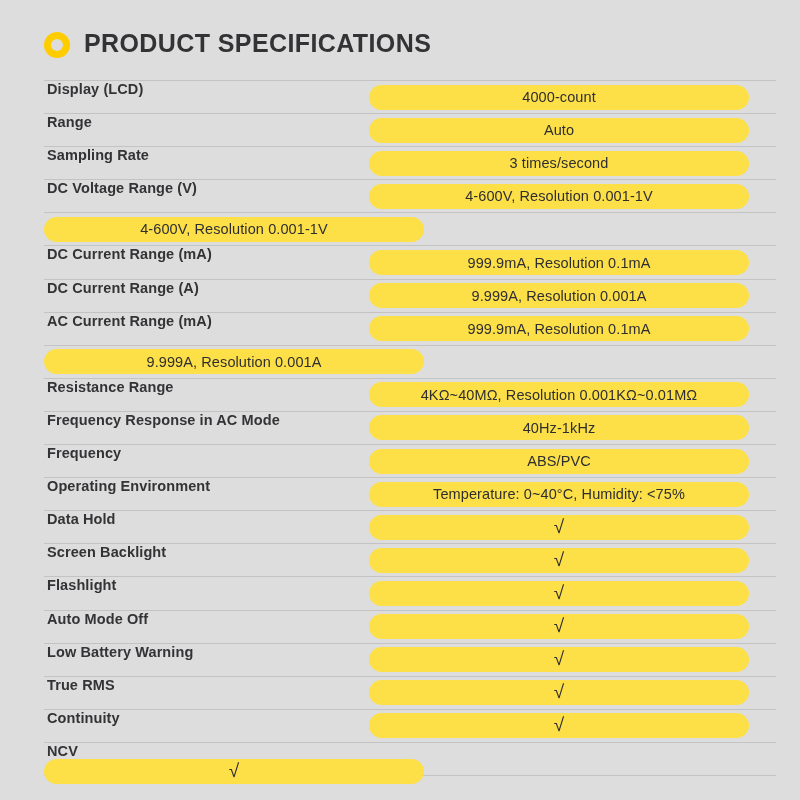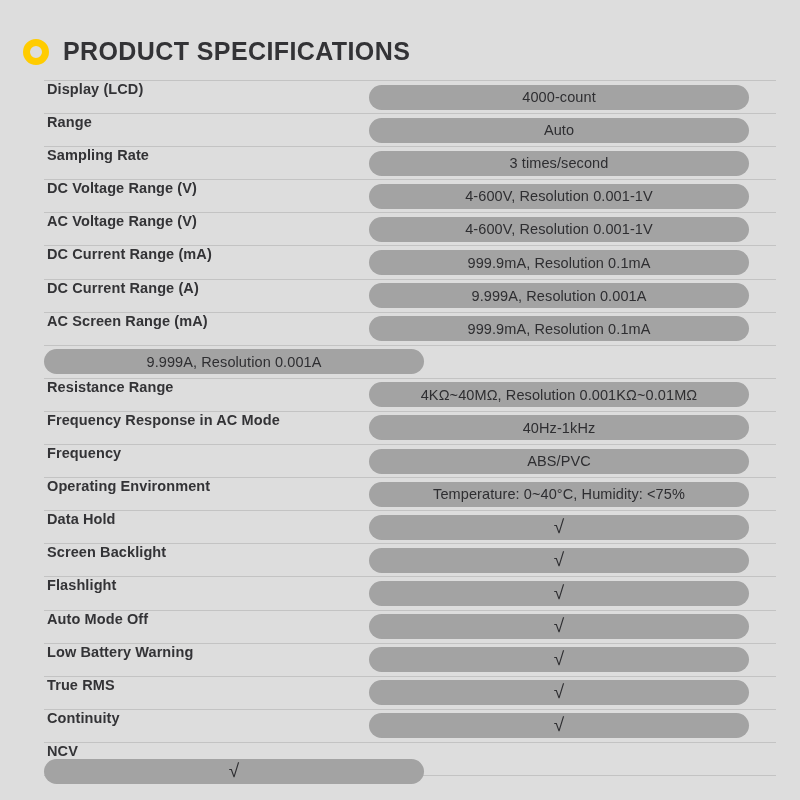--- a/index.html
+++ b/index.html
@@ -18,22 +18,21 @@
     position: relative;
     width: 800px;
     height: 800px;
     background: #dddddd;
     box-sizing: border-box;
   }
 
   
   .header {
     display: flex;
-    align-items: center;
-    padding: 31px 0 0 23px;
+    padding: 31px 0 0 44px;
     height: 40px;
     box-sizing: content-box;
   }
   .ring-icon {
     width: 26px;
     height: 26px;
     border-radius: 50%;
     border: 7px solid #ffcc00;
     box-sizing: border-box;
     flex: 0 0 auto;
@@ -77,21 +76,21 @@
     white-space: nowrap;
     letter-spacing: 0.1px;
   }
   .row-value-wrap {
     flex: 1 1 auto;
     display: flex;
     align-items: center;
     height: 100%;
   }
   .pill {
-    background: #a3a3a3;
+    background: #fde047;
     border-radius: 13px;
     height: 25px;
     width: 380px;
     display: flex;
     align-items: center;
     justify-content: center;
     color: #2e2e31;
     font-size: 14.5px;
     font-weight: normal;
     white-space: nowrap;
@@ -135,39 +134,38 @@
           <div class="pill">3 times/second</div>
         </div>
       </div>
       <div class="spec-row">
         <div class="row-label">DC Voltage Range (V)</div>
         <div class="row-value-wrap">
           <div class="pill">4-600V, Resolution 0.001-1V</div>
         </div>
       </div>
       <div class="spec-row">
-        <div class="row-label">AC Voltage Range (V)</div>
         <div class="row-value-wrap">
           <div class="pill">4-600V, Resolution 0.001-1V</div>
         </div>
       </div>
       <div class="spec-row">
         <div class="row-label">DC Current Range (mA)</div>
         <div class="row-value-wrap">
           <div class="pill">999.9mA, Resolution 0.1mA</div>
         </div>
       </div>
       <div class="spec-row">
         <div class="row-label">DC Current Range (A)</div>
         <div class="row-value-wrap">
           <div class="pill">9.999A, Resolution 0.001A</div>
         </div>
       </div>
       <div class="spec-row">
-        <div class="row-label">AC Screen Range (mA)</div>
+        <div class="row-label">AC Current Range (mA)</div>
         <div class="row-value-wrap">
           <div class="pill">999.9mA, Resolution 0.1mA</div>
         </div>
       </div>
       <div class="spec-row">
         <div class="row-value-wrap">
           <div class="pill">9.999A, Resolution 0.001A</div>
         </div>
       </div>
       <div class="spec-row">

